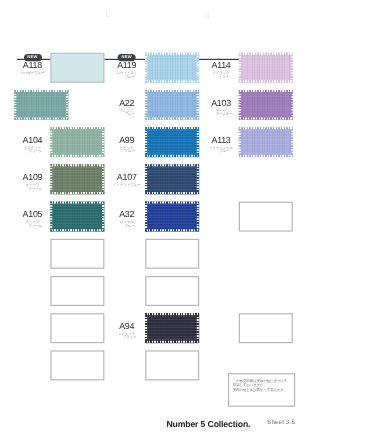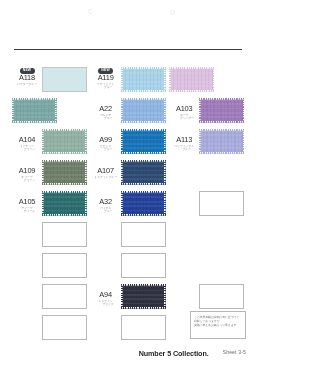--- a/index.html
+++ b/index.html
@@ -16,21 +16,21 @@
   #art2{left:170px;top:7px;}
 
   .sheet{position:absolute;left:0;top:0;width:260px;height:365px;}
 
   .rule{
     position:absolute;left:14px;top:49px;width:228px;height:0;
     border-top:1.6px solid #3a3a3a;
   }
 
   .grid{
-    position:absolute;left:12px;top:65px;width:236px;
+    position:absolute;left:12px;top:42px;width:236px;
   }
   .row{display:flex;height:31px;}
   .cell{
     width:78.6px;height:31px;
     display:flex;align-items:flex-start;
     box-sizing:border-box;
     position:relative;
   }
   .lab{
     width:30px;
@@ -166,20 +166,28 @@
               <span class="in">ブルー</span>
             </div>
           </div>
           <div class="sw pink" style="--c: #a9d3ea;">
             <div class="inner"></div>
             <div class="tex"></div>
             <div class="deco"></div>
           </div>
         </div>
         <div class="cell">
+          <div class="lab">
+            <span class="badge hide"></span>
+            <div class="code">A114</div>
+            <div class="jp">
+              <span>ライラック</span>
+              <span class="in">ミスト</span>
+            </div>
+          </div>
           <div class="sw pink" style="--c: #dcc2e0;">
             <div class="inner"></div>
             <div class="tex"></div>
             <div class="deco"></div>
           </div>
         </div>
       </div>
       <div class="row">
         <div class="cell">
           <div class="sw pink" style="--c: #7aa8a6;">

